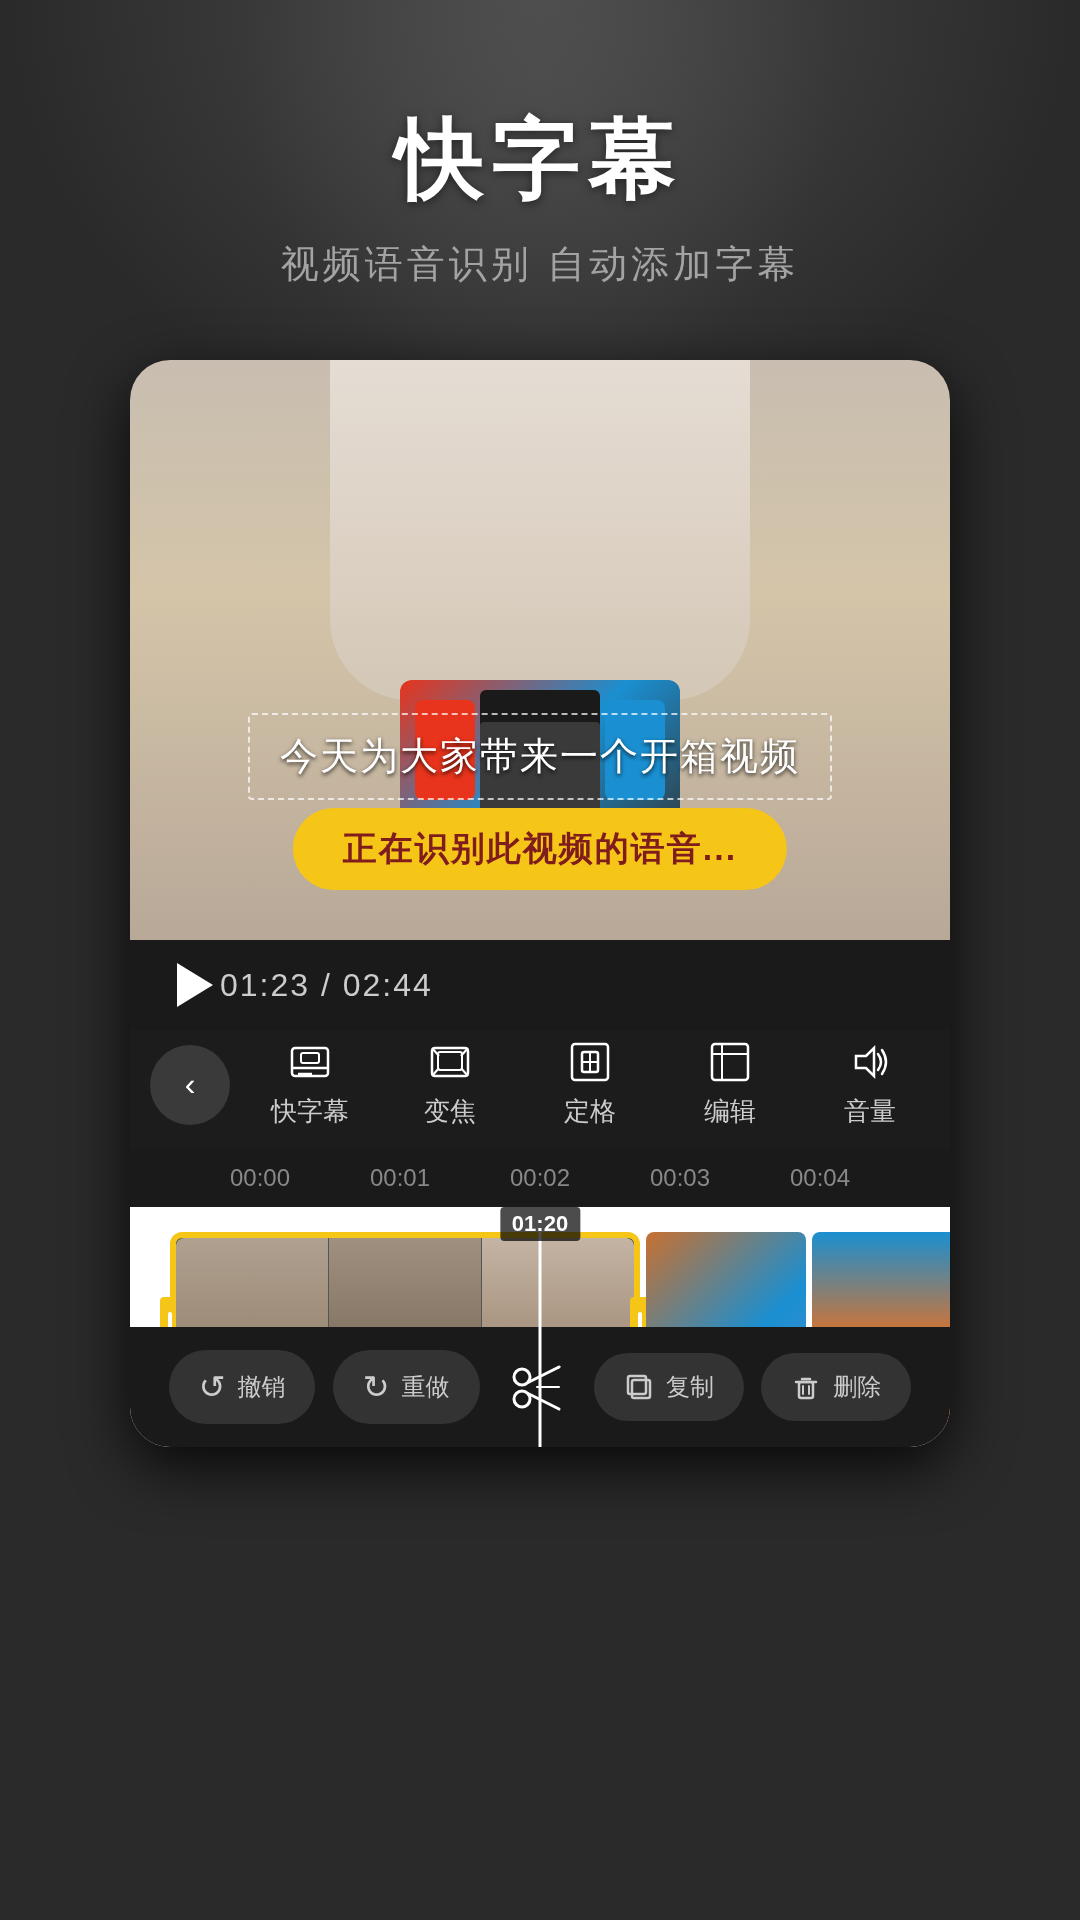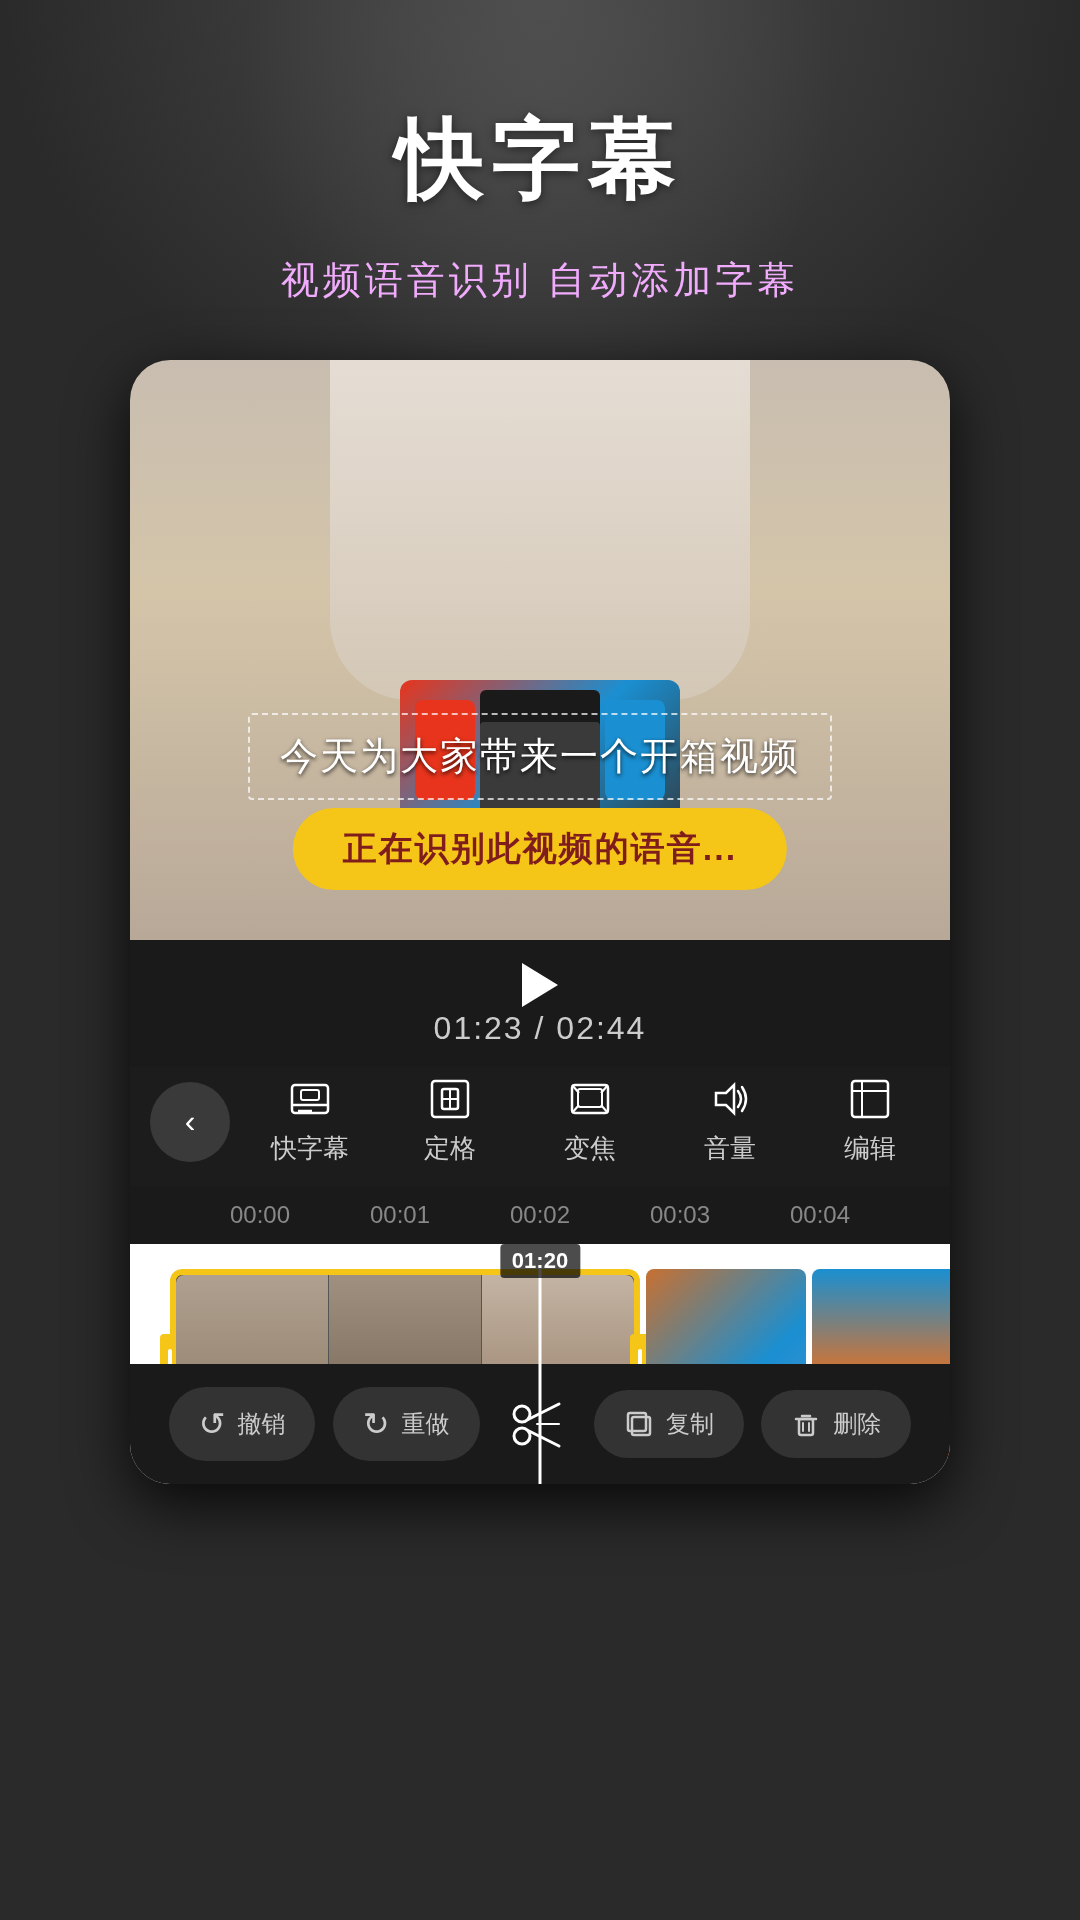--- a/index.html
+++ b/index.html
@@ -44,22 +44,22 @@
     .main-title {
       font-size: 88px;
       font-weight: 700;
       color: #ffffff;
       letter-spacing: 8px;
       text-shadow: 0 2px 10px rgba(0,0,0,0.5);
     }
 
     .sub-title {
       font-size: 38px;
-      color: #f0abfc;
-      margin-top: 36px;
+      color: #a3a3a3;
+      margin-top: 20px;
       letter-spacing: 4px;
     }
 
     
     .phone-mockup {
       position: absolute;
       top: 360px;
       left: 50%;
       transform: translateX(-50%);
       width: 820px;
@@ -145,21 +145,20 @@
       font-weight: 700;
       letter-spacing: 2px;
     }
 
     
     .controls-bar {
       display: flex;
       align-items: center;
       padding: 20px 40px;
       background: #1a1a1a;
-      flex-direction: column;
     }
 
     .play-btn {
       width: 50px; height: 50px;
       display: flex; align-items: center; justify-content: center;
     }
 
     .play-triangle {
       width: 0; height: 0;
       border-left: 36px solid #ffffff;
@@ -460,56 +459,56 @@
           <rect x="4" y="8" width="36" height="28" rx="3" stroke="#fff" stroke-width="2.5" fill="none"></rect>
           <line x1="4" y1="28" x2="40" y2="28" stroke="#fff" stroke-width="2.5"></line>
           <line x1="10" y1="34" x2="24" y2="34" stroke="#fff" stroke-width="2.5"></line>
           <rect x="13" y="13" width="18" height="10" rx="2" stroke="#fff" stroke-width="2" fill="none"></rect>
         </svg>
         <span class="tool-label">快字幕</span>
       </div>
 
       <div class="tool-item">
         <svg class="icon-svg" viewBox="0 0 44 44">
-          <rect x="4" y="4" width="36" height="36" rx="3" stroke="#fff" stroke-width="2.5" fill="none"></rect>
-          <rect x="14" y="12" width="16" height="20" rx="2" stroke="#fff" stroke-width="2.5" fill="none"></rect>
-          <line x1="14" y1="22" x2="30" y2="22" stroke="#fff" stroke-width="2"></line>
-          <line x1="22" y1="12" x2="22" y2="32" stroke="#fff" stroke-width="2"></line>
-        </svg>
-        <span class="tool-label">定格</span>
-      </div>
-
-      <div class="tool-item">
-        <svg class="icon-svg" viewBox="0 0 44 44">
           <rect x="4" y="8" width="36" height="28" rx="3" stroke="#fff" stroke-width="2.5" fill="none"></rect>
           <rect x="10" y="12" width="24" height="18" rx="2" stroke="#fff" stroke-width="2" fill="none"></rect>
           <polyline points="4,8 11,16" stroke="#fff" stroke-width="2"></polyline>
           <polyline points="40,8 33,16" stroke="#fff" stroke-width="2"></polyline>
           <polyline points="4,36 11,28" stroke="#fff" stroke-width="2"></polyline>
           <polyline points="40,36 33,28" stroke="#fff" stroke-width="2"></polyline>
         </svg>
         <span class="tool-label">变焦</span>
       </div>
 
       <div class="tool-item">
         <svg class="icon-svg" viewBox="0 0 44 44">
-          <polygon points="8,16 18,16 26,8 26,36 18,28 8,28" stroke="#fff" stroke-width="2.5" fill="none"></polygon>
-          <path d="M30,14 Q36,22 30,30" stroke="#fff" stroke-width="2.5" fill="none" stroke-linecap="round"></path>
-          <path d="M34,10 Q42,22 34,34" stroke="#fff" stroke-width="2.5" fill="none" stroke-linecap="round"></path>
+          <rect x="4" y="4" width="36" height="36" rx="3" stroke="#fff" stroke-width="2.5" fill="none"></rect>
+          <rect x="14" y="12" width="16" height="20" rx="2" stroke="#fff" stroke-width="2.5" fill="none"></rect>
+          <line x1="14" y1="22" x2="30" y2="22" stroke="#fff" stroke-width="2"></line>
+          <line x1="22" y1="12" x2="22" y2="32" stroke="#fff" stroke-width="2"></line>
         </svg>
-        <span class="tool-label">音量</span>
+        <span class="tool-label">定格</span>
       </div>
 
       <div class="tool-item">
         <svg class="icon-svg" viewBox="0 0 44 44">
           <rect x="4" y="4" width="36" height="36" rx="3" stroke="#fff" stroke-width="2.5" fill="none"></rect>
           <line x1="4" y1="14" x2="40" y2="14" stroke="#fff" stroke-width="2"></line>
           <line x1="14" y1="4" x2="14" y2="40" stroke="#fff" stroke-width="2"></line>
         </svg>
         <span class="tool-label">编辑</span>
+      </div>
+
+      <div class="tool-item">
+        <svg class="icon-svg" viewBox="0 0 44 44">
+          <polygon points="8,16 18,16 26,8 26,36 18,28 8,28" stroke="#fff" stroke-width="2.5" fill="none"></polygon>
+          <path d="M30,14 Q36,22 30,30" stroke="#fff" stroke-width="2.5" fill="none" stroke-linecap="round"></path>
+          <path d="M34,10 Q42,22 34,34" stroke="#fff" stroke-width="2.5" fill="none" stroke-linecap="round"></path>
+        </svg>
+        <span class="tool-label">音量</span>
       </div>
 
 
     </div>
   </div>
 
   <div class="timeline-section">
     <div class="time-ruler">
       <span class="time-mark">00:00</span>
       <span class="time-mark">00:01</span>

